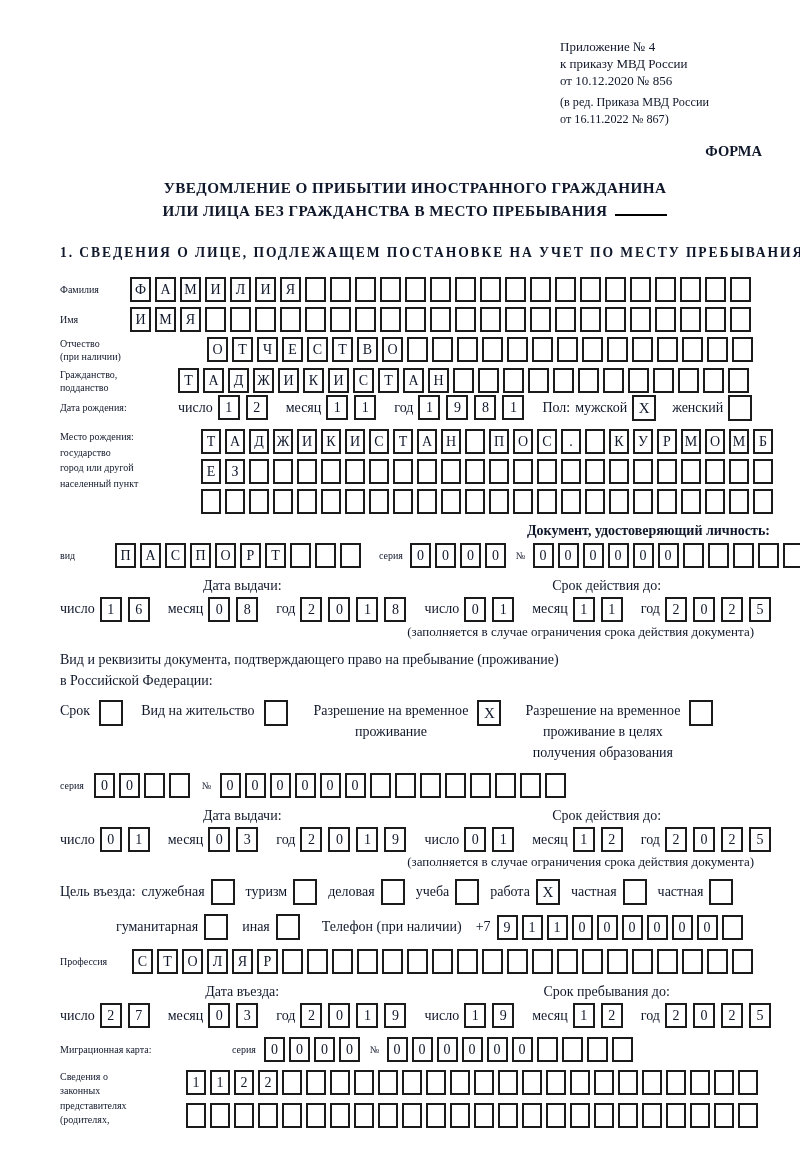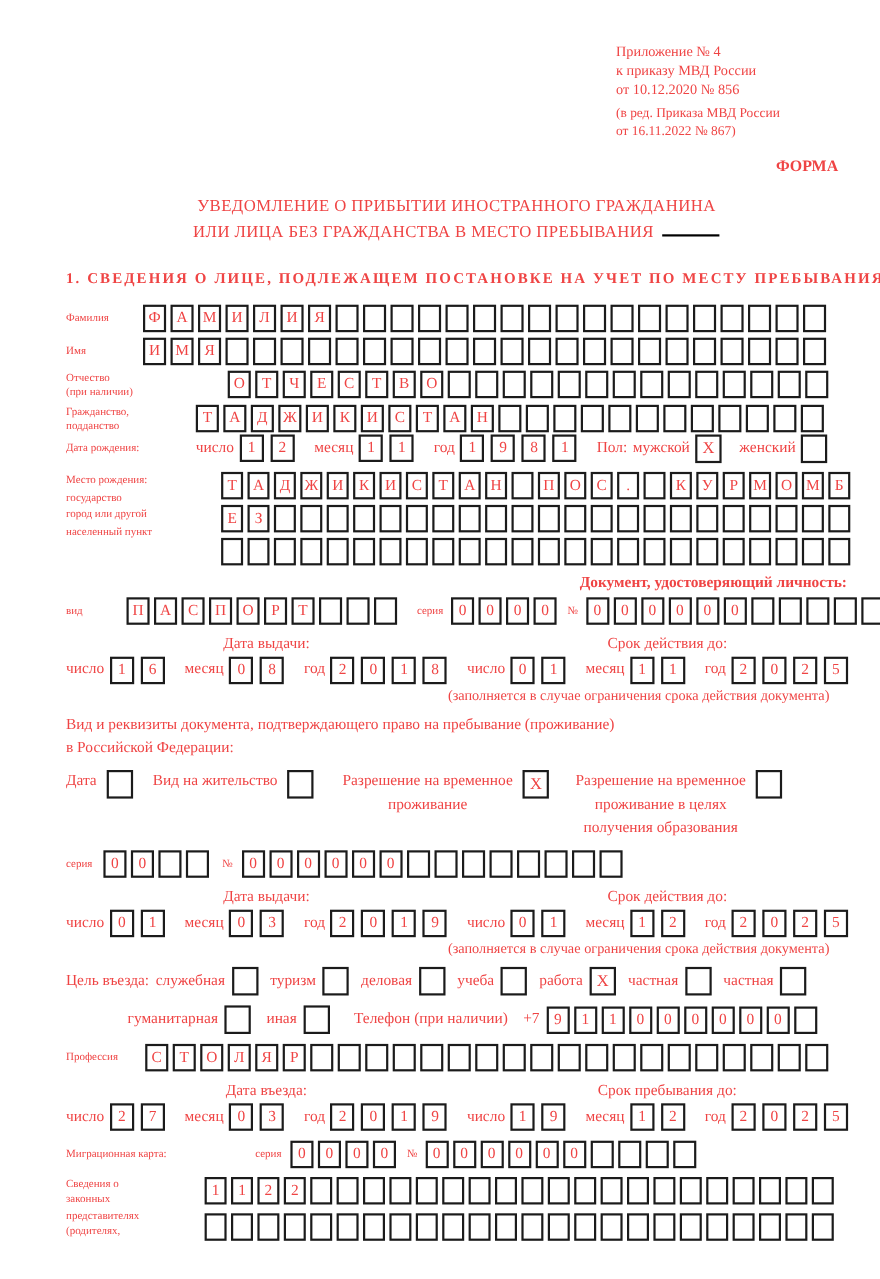--- a/index.html
+++ b/index.html
@@ -1,26 +1,26 @@
 <!DOCTYPE html>
 <html><head>
 <meta charset="utf-8">
 <style>
   html,body{margin:0;padding:0;background:#fff;}
   .page{
-    width:800px;height:1163px;background:#fff;color:#ef4444;
+    width:800px;height:1163px;background:#fff;color:#0f172a;
     font-family:"Liberation Serif", serif;
     position:relative;overflow:hidden;
     padding:38px 30px 0 60px;box-sizing:border-box;
   }
   .hdr{width:220px;margin-left:500px;font-size:13px;line-height:1.32;}
   .hdr .small{font-size:12.2px;}
   .gap4{margin-top:5px;}
   .forma{font-weight:bold;font-size:14.5px;text-align:right;padding-right:8px;margin-top:16px;}
-  .title{margin-top:16px;text-align:center;font-weight:normal;font-size:15.2px;line-height:1.55;letter-spacing:.4px;}
+  .title{margin-top:16px;text-align:center;font-weight:bold;font-size:15.2px;line-height:1.55;letter-spacing:.4px;}
   .blank-line{display:inline-block;width:52px;border-bottom:2px solid #000;margin-left:8px;}
   .sec1{margin-top:22px;font-weight:bold;font-size:13.6px;letter-spacing:1.9px;white-space:nowrap;}
   .row{display:flex;align-items:flex-start;margin-top:5px;}
   .vcenter{align-items:center;}
   .lbl{font-size:10px;line-height:1.3;flex-shrink:0;}
   .cells{white-space:nowrap;line-height:25px;display:inline-block;}
   .cell{display:inline-block;width:21px;height:25px;border:2px solid #1b1b1b;margin-right:4px;
         text-align:center;font-size:14px;line-height:21px;vertical-align:top;box-sizing:border-box;}
   .tight .cell{width:20px;margin-right:4px;}
   .cb{display:inline-block;width:24px;height:26px;border:2px solid #1b1b1b;text-align:center;
@@ -158,21 +158,21 @@
   </div>
   <div class="note right">(заполняется в случае ограничения срока действия документа)</div>
 
   <div class="txt">
     <span>Вид и реквизиты документа, подтверждающего право на пребывание (проживание)</span><br>
     <span>в Российской Федерации:</span>
   </div>
 
   <div class="opts">
     <div class="opt" style="margin-right:18px">
-      <span class="olbl">Дата</span>
+      <span class="olbl">Срок</span>
       <span class="cb"></span>
     </div>
     <div class="opt" style="margin-right:26px">
       <span class="olbl">Вид на жительство</span>
       <span class="cb"></span>
     </div>
     <div class="opt" style="margin-right:24px">
       <span class="olbl">Разрешение на временное
 проживание</span>
       <span class="cb">X</span>

